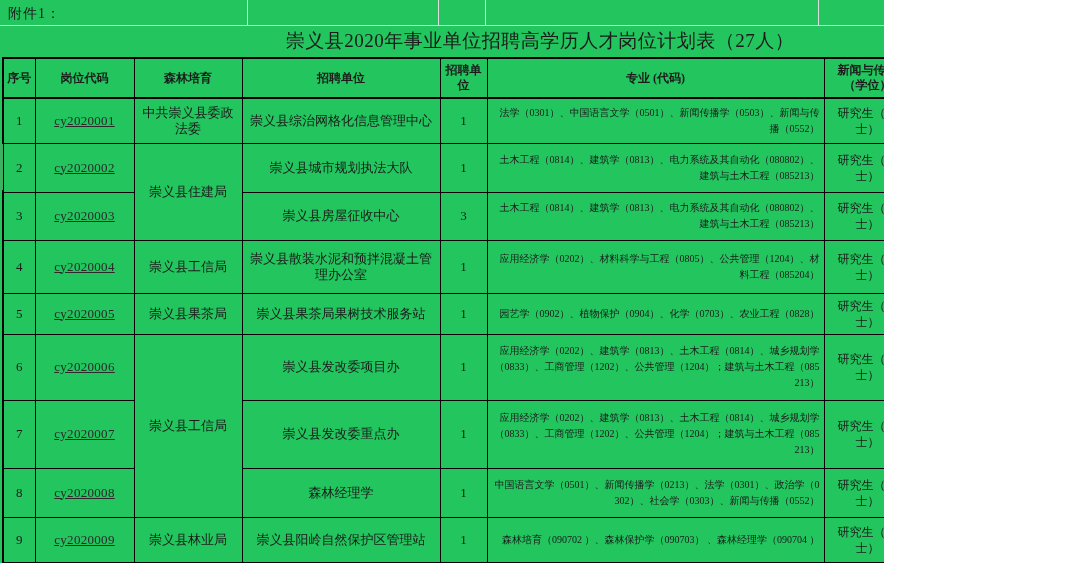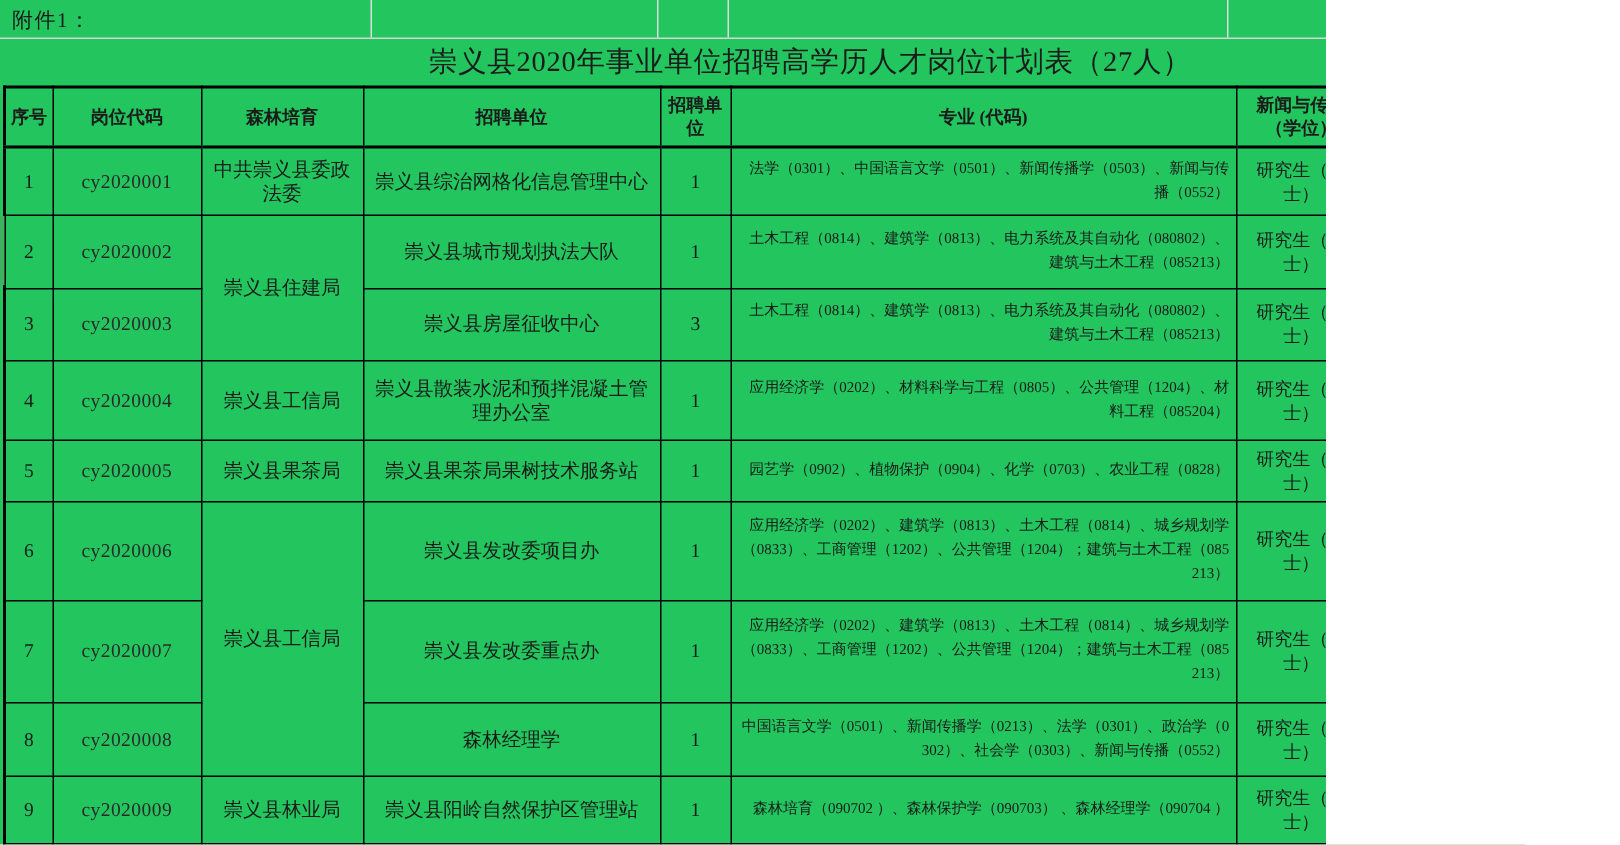--- a/index.html
+++ b/index.html
@@ -40,21 +40,21 @@
     vertical-align:middle;
     overflow:hidden;
     word-break:break-all;
   }
   .plan th{
     font-size:12px;font-weight:bold;text-align:center;
     padding:1px 2px;line-height:15px;
     border-bottom-width:2px;
   }
   .plan td{font-size:13px;text-align:center;padding:1px 2px;line-height:16px;}
-  .plan td.code{font-size:13px;letter-spacing:0.3px;color:#2a2a2a;}
+  .plan td.code{font-size:13px;letter-spacing:0.3px;color:#2a2a2a;text-decoration:underline;}
   .plan td.majors{
     text-align:right;font-size:10px;line-height:16px;padding:2px 4px;
   }
   .plan td.degree{font-size:12px;padding:0 2px;}
   .plan td.note{text-align:left;font-size:12.5px;padding:16px 5px;}
   .selection-indicator{
     position:absolute;left:0;top:144px;width:3px;height:46px;
   }
 </style>
 </head>

